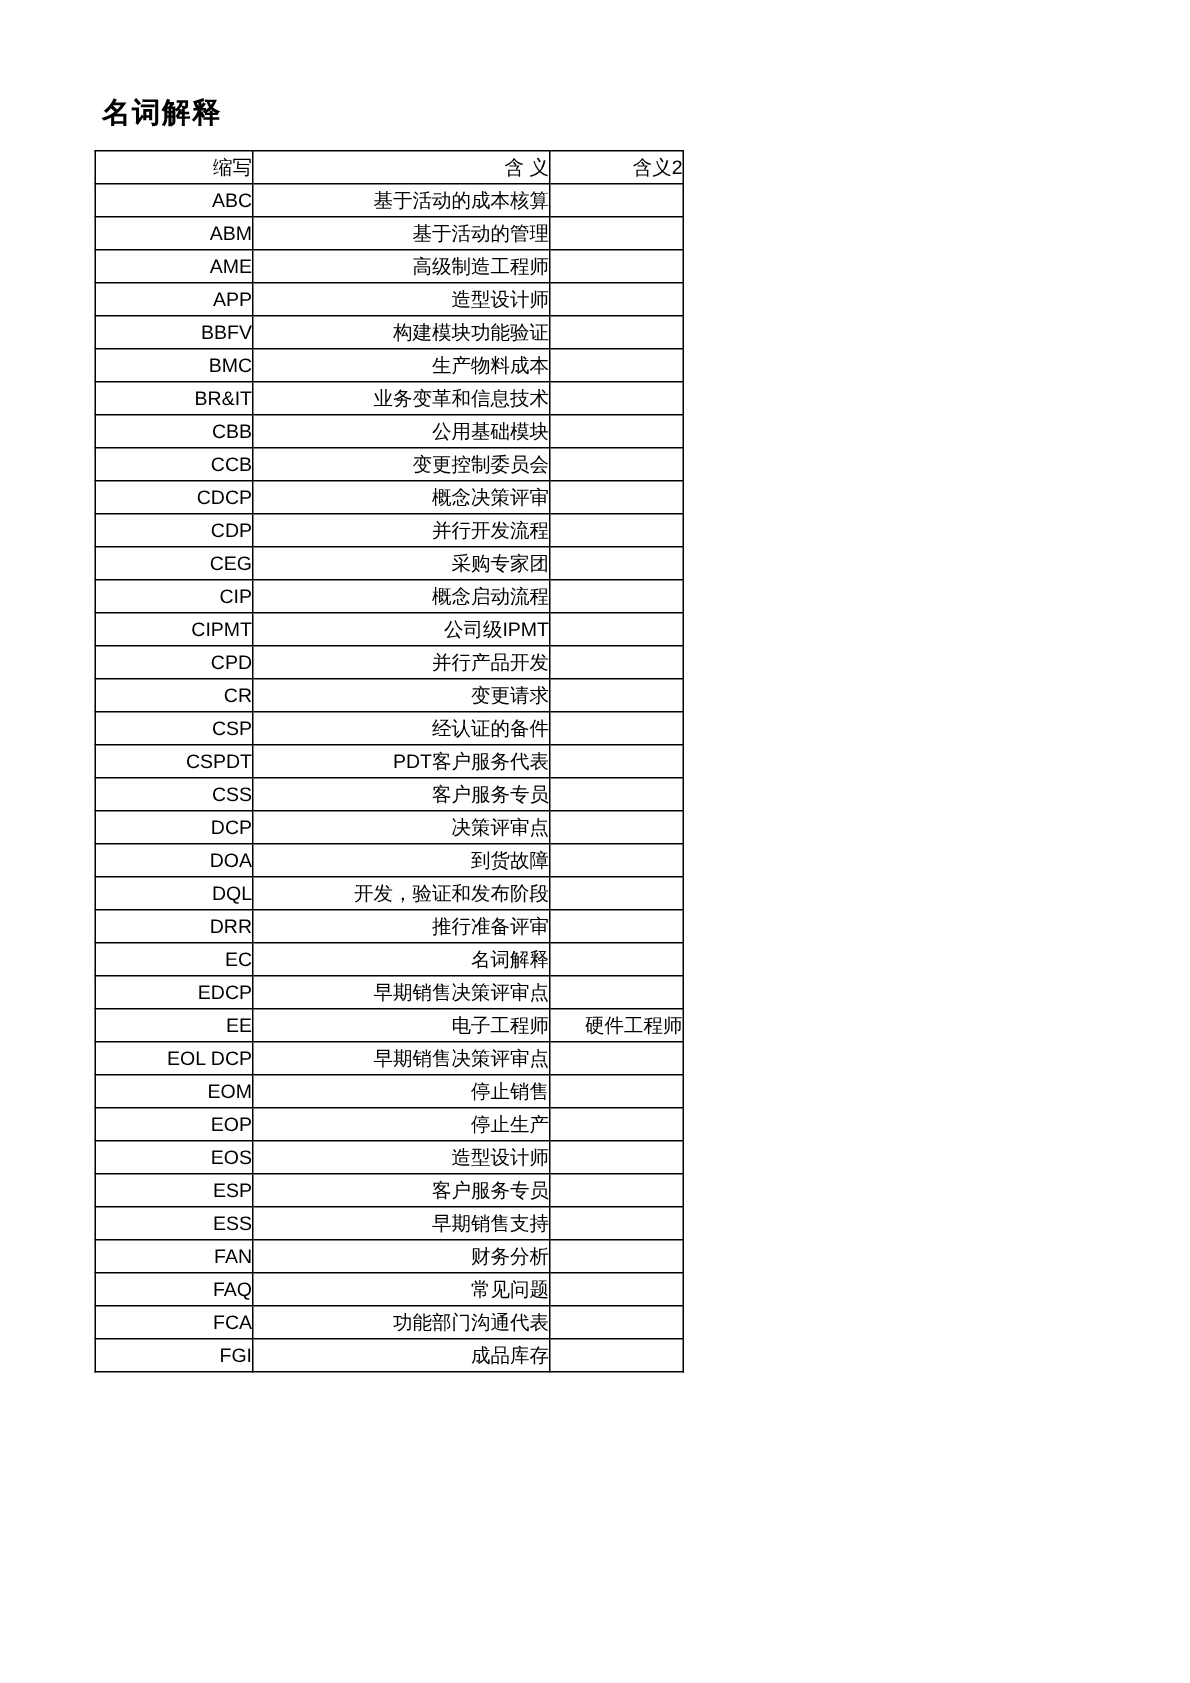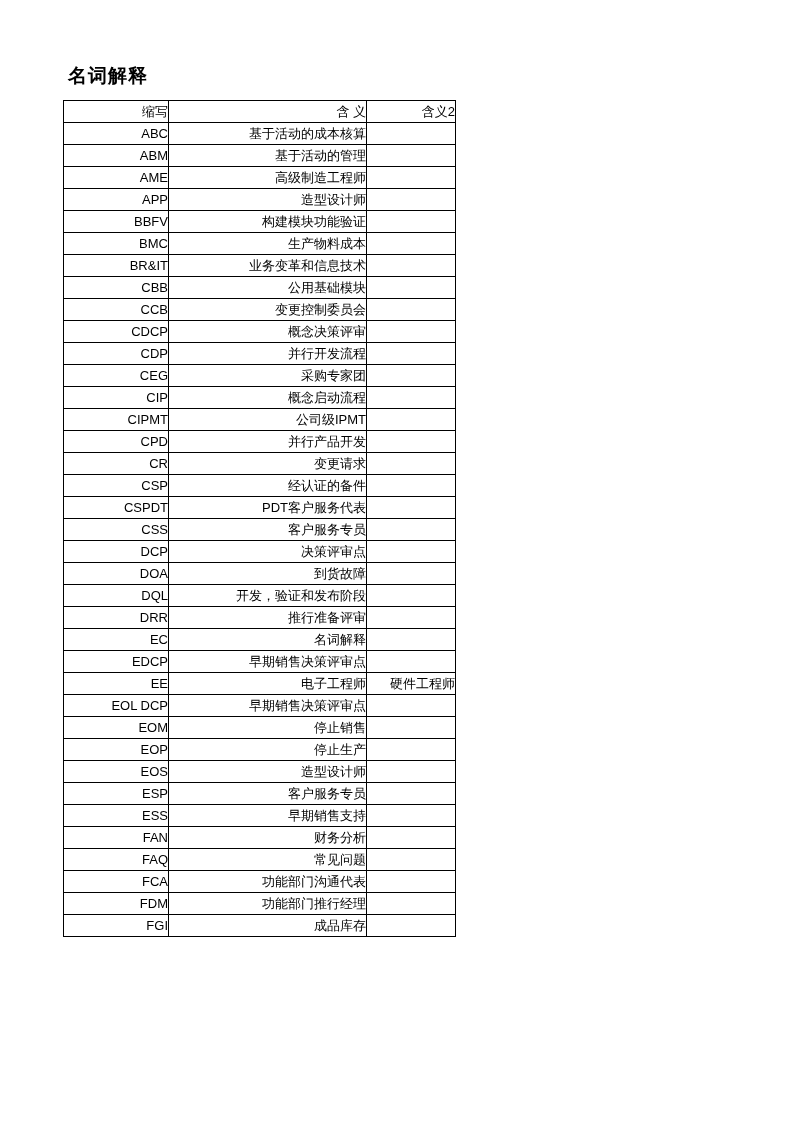--- a/index.html
+++ b/index.html
@@ -249,25 +249,20 @@
             <td>FAQ</td>
             <td>常见问题</td>
             <td></td>
           </tr>
           <tr>
             <td>FCA</td>
             <td>功能部门沟通代表</td>
             <td></td>
           </tr>
           <tr>
-            <td>FDM</td>
-            <td>功能部门推行经理</td>
-            <td></td>
-          </tr>
-          <tr>
             <td>FGI</td>
             <td>成品库存</td>
             <td></td>
           </tr>
         </tbody>
     </table>
   </div>
 
 </div>
 

